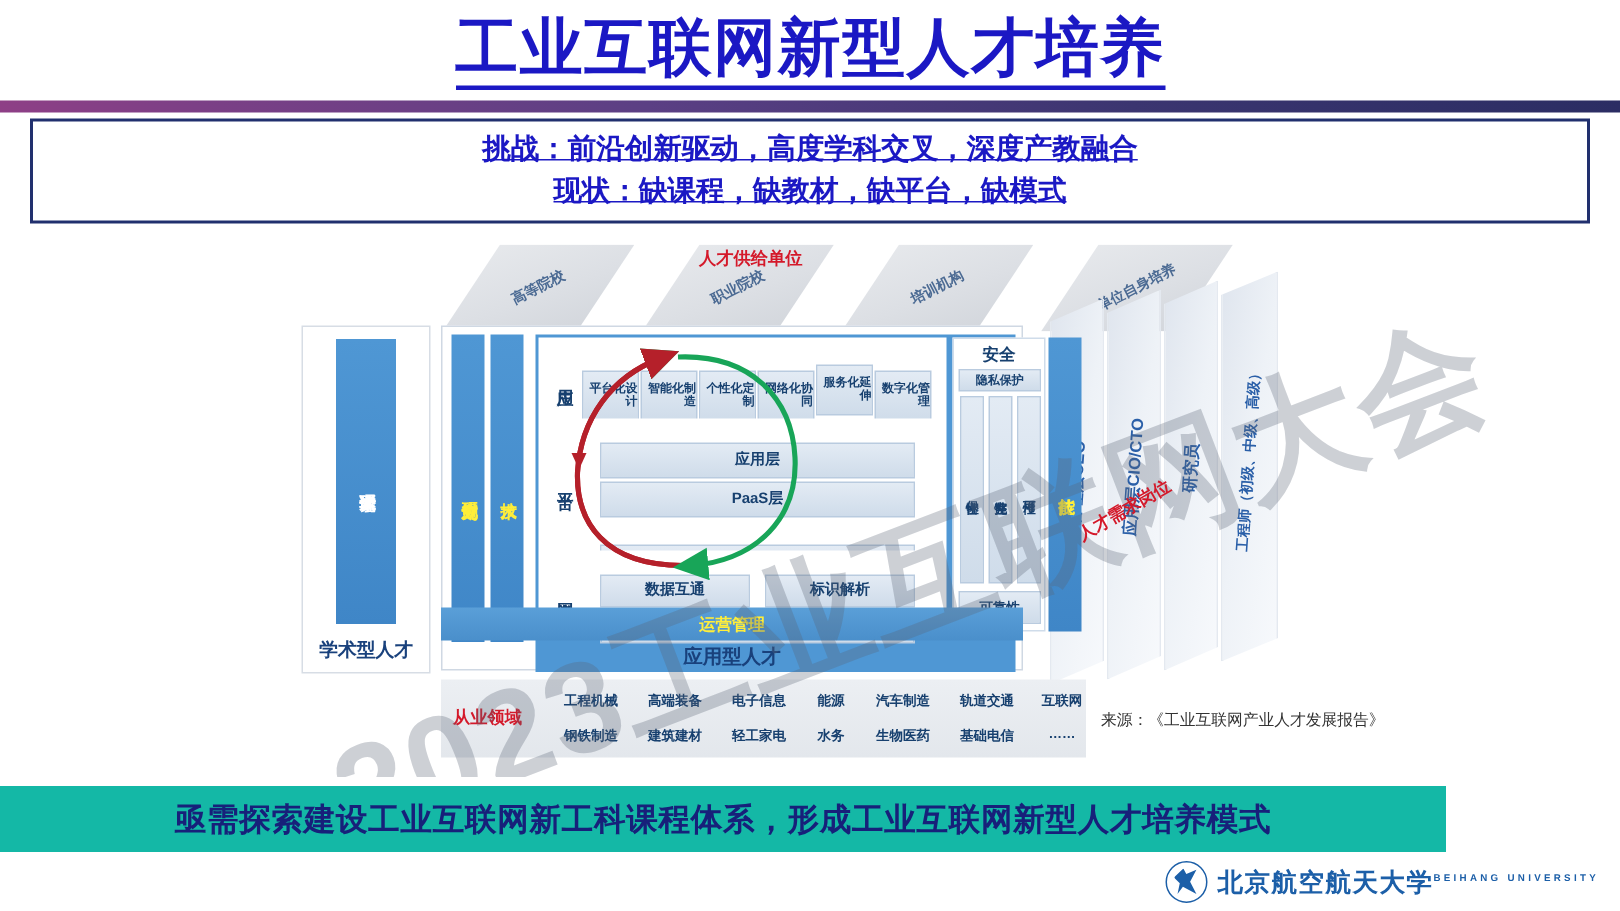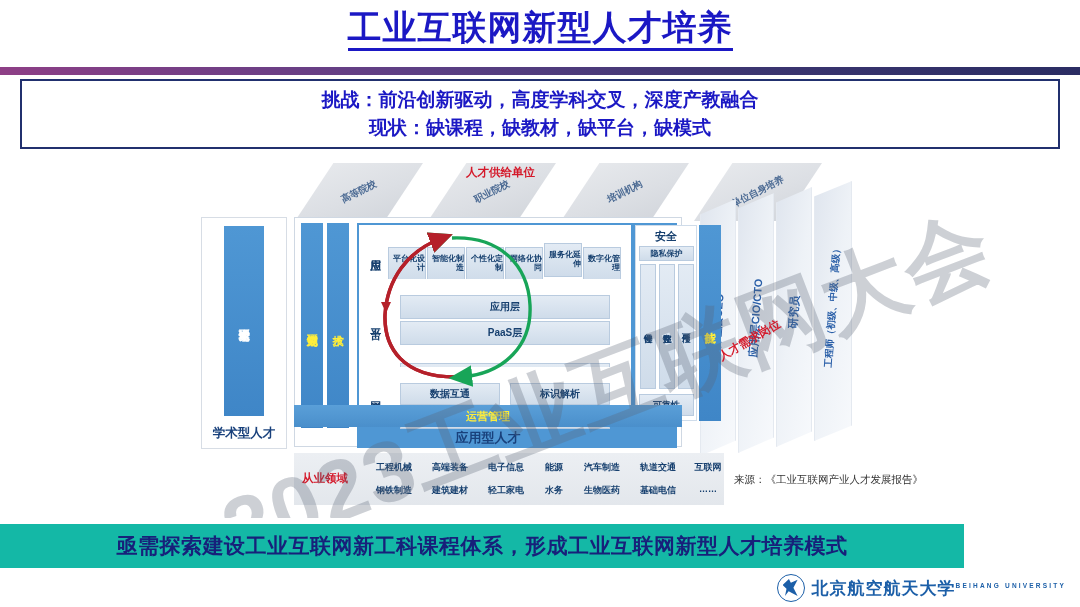--- a/index.html
+++ b/index.html
@@ -7,36 +7,36 @@
     width:1080px;height:607px;overflow:hidden;background:#ffffff;
     font-family:"Liberation Sans","DejaVu Sans",sans-serif;
     position:relative;
   }
   .slide{position:absolute;inset:0;background:#fff;}
 
   
   .title-wrap{position:absolute;left:0;top:8px;width:1080px;text-align:center;}
   .title{
     display:inline-block;
-    font-size:34px;font-weight:bold;color:#1b18c4;letter-spacing:1px;
+    font-size:42px;font-weight:bold;color:#1b18c4;letter-spacing:1px;
     border-bottom:3px solid #1b18c4;padding-bottom:1px;line-height:1.15;text-align:center;
   }
   .purple-bar{
     position:absolute;left:0;top:67px;width:1080px;height:8px;
     background:linear-gradient(90deg,#8e3f86 0%,#7c3f86 12%,#5b3f84 40%,#3b3570 70%,#2b2d63 100%);
   }
 
   
   .challenge-box{
     position:absolute;left:20px;top:79px;width:1040px;height:70px;
     border:2px solid #21306e;background:#ffffff;box-sizing:border-box;
     display:flex;flex-direction:column;align-items:center;justify-content:center;
   }
   .challenge-line{
-    font-size:19px;font-weight:bold;color:#1b18c4;line-height:1.45;white-space:nowrap;
+    font-size:19px;font-weight:bold;color:#1b18c4;line-height:1.45;white-space:nowrap;text-decoration:underline;
   }
 
   
   .diagram{
     position:absolute;left:0;top:155px;width:1080px;height:363px;
     background:#ffffff;overflow:hidden;
   }
 
   
   .supply-strip{position:absolute;left:295px;top:8px;width:525px;height:58px;}

